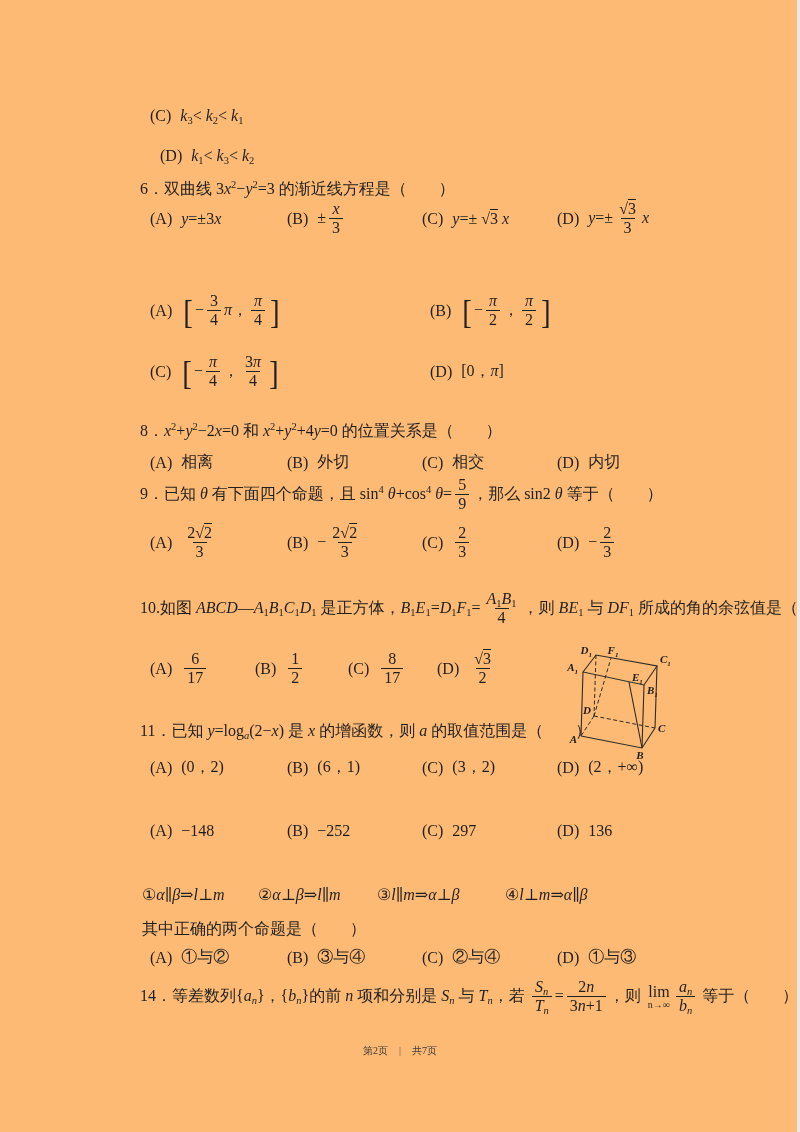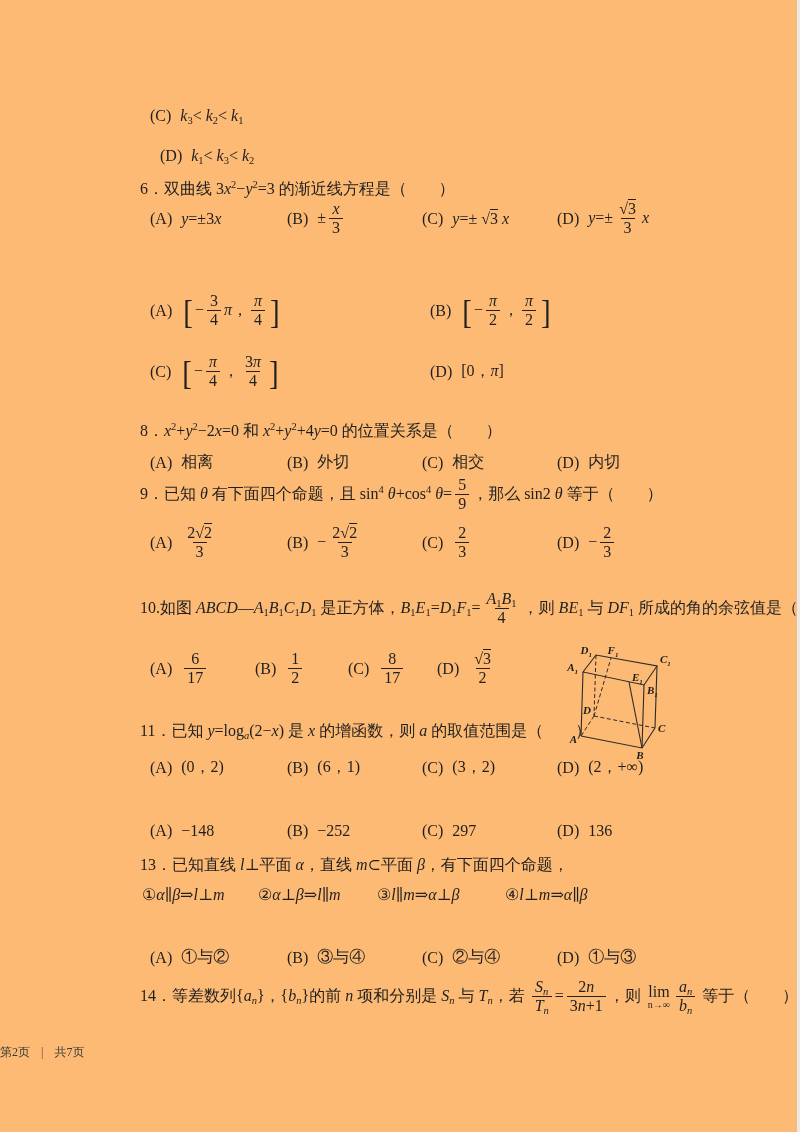--- a/index.html
+++ b/index.html
@@ -32,22 +32,22 @@
        transform:scaleY(1.18);margin:0 2px;}
   .stack{display:inline-flex;flex-direction:column;align-items:center;vertical-align:middle;
          line-height:1;margin:0 3px;}
   .stack .under{font-size:10px;letter-spacing:0;}
   
   .figure{position:absolute;left:556px;top:644px;}
   .figure text{font-family:"Liberation Serif","DejaVu Serif",serif;font-style:italic;font-weight:bold;
                font-size:11px;fill:#1c1c1c;}
   .figure .fsub{font-size:7px;}
   
-  .footer{position:absolute;left:0;top:1044px;width:100%;
-          font-size:12px;color:#3a3a3a;}
+  .footer{position:absolute;left:0;top:1044px;width:100%;text-align:center;
+          font-size:10px;color:#3a3a3a;}
   .footer .div{margin:0 11px;color:#555;}
 </style>
 </head>
 <body>
 
 <div class="page">
   <div class="scan-edge"></div>
 
   <div class="line" style="top:104px;left:150px">
     <span class="lbl">(C)</span><span><span class="it">k</span><span class="sb">3</span><span class="up">&lt;  </span><span class="it">k</span><span class="sb">2</span><span class="up">&lt;  </span><span class="it">k</span><span class="sb">1</span></span>
@@ -272,21 +272,20 @@
     <div class="opt c3">
         <span class="lbl">(C)</span>
         <span>297</span>
       </div>
     <div class="opt">
         <span class="lbl">(D)</span>
         <span>136</span>
       </div>
   </div>
 
-  <div class="line" style="top:853px"><span class="up">13．已知直线 </span><span class="it">l</span><span class="up">⊥平面 </span><span class="it">α</span><span class="up">，直线 </span><span class="it">m</span><span class="up">⊂平面 </span><span class="it">β</span><span class="up">，有下面四个命题，</span></div>
   <div class="optrow" style="top:885px;left:142px">
     <div class="opt p1">
         <span class="up">①</span>
         <span class="it">α</span>
         <span class="up"> ∥ </span>
         <span class="it">β</span>
         <span class="up"> ⇒ </span>
         <span class="it">l</span>
         <span class="up">⊥</span>
         <span class="it">m</span>
@@ -315,20 +314,21 @@
         <span class="up">④</span>
         <span class="it">l</span>
         <span class="up">⊥</span>
         <span class="it">m</span>
         <span class="up">⇒ </span>
         <span class="it">α</span>
         <span class="up"> ∥ </span>
         <span class="it">β</span>
       </div>
   </div>
+  <div class="line" style="top:917px;left:142px">其中正确的两个命题是（　　）</div>
   <div class="optrow" style="top:947px">
     <div class="opt c1">
         <span class="lbl">(A)</span>
         <span>①与②</span>
       </div>
     <div class="opt c2">
         <span class="lbl">(B)</span>
         <span>③与④</span>
       </div>
     <div class="opt c3">

